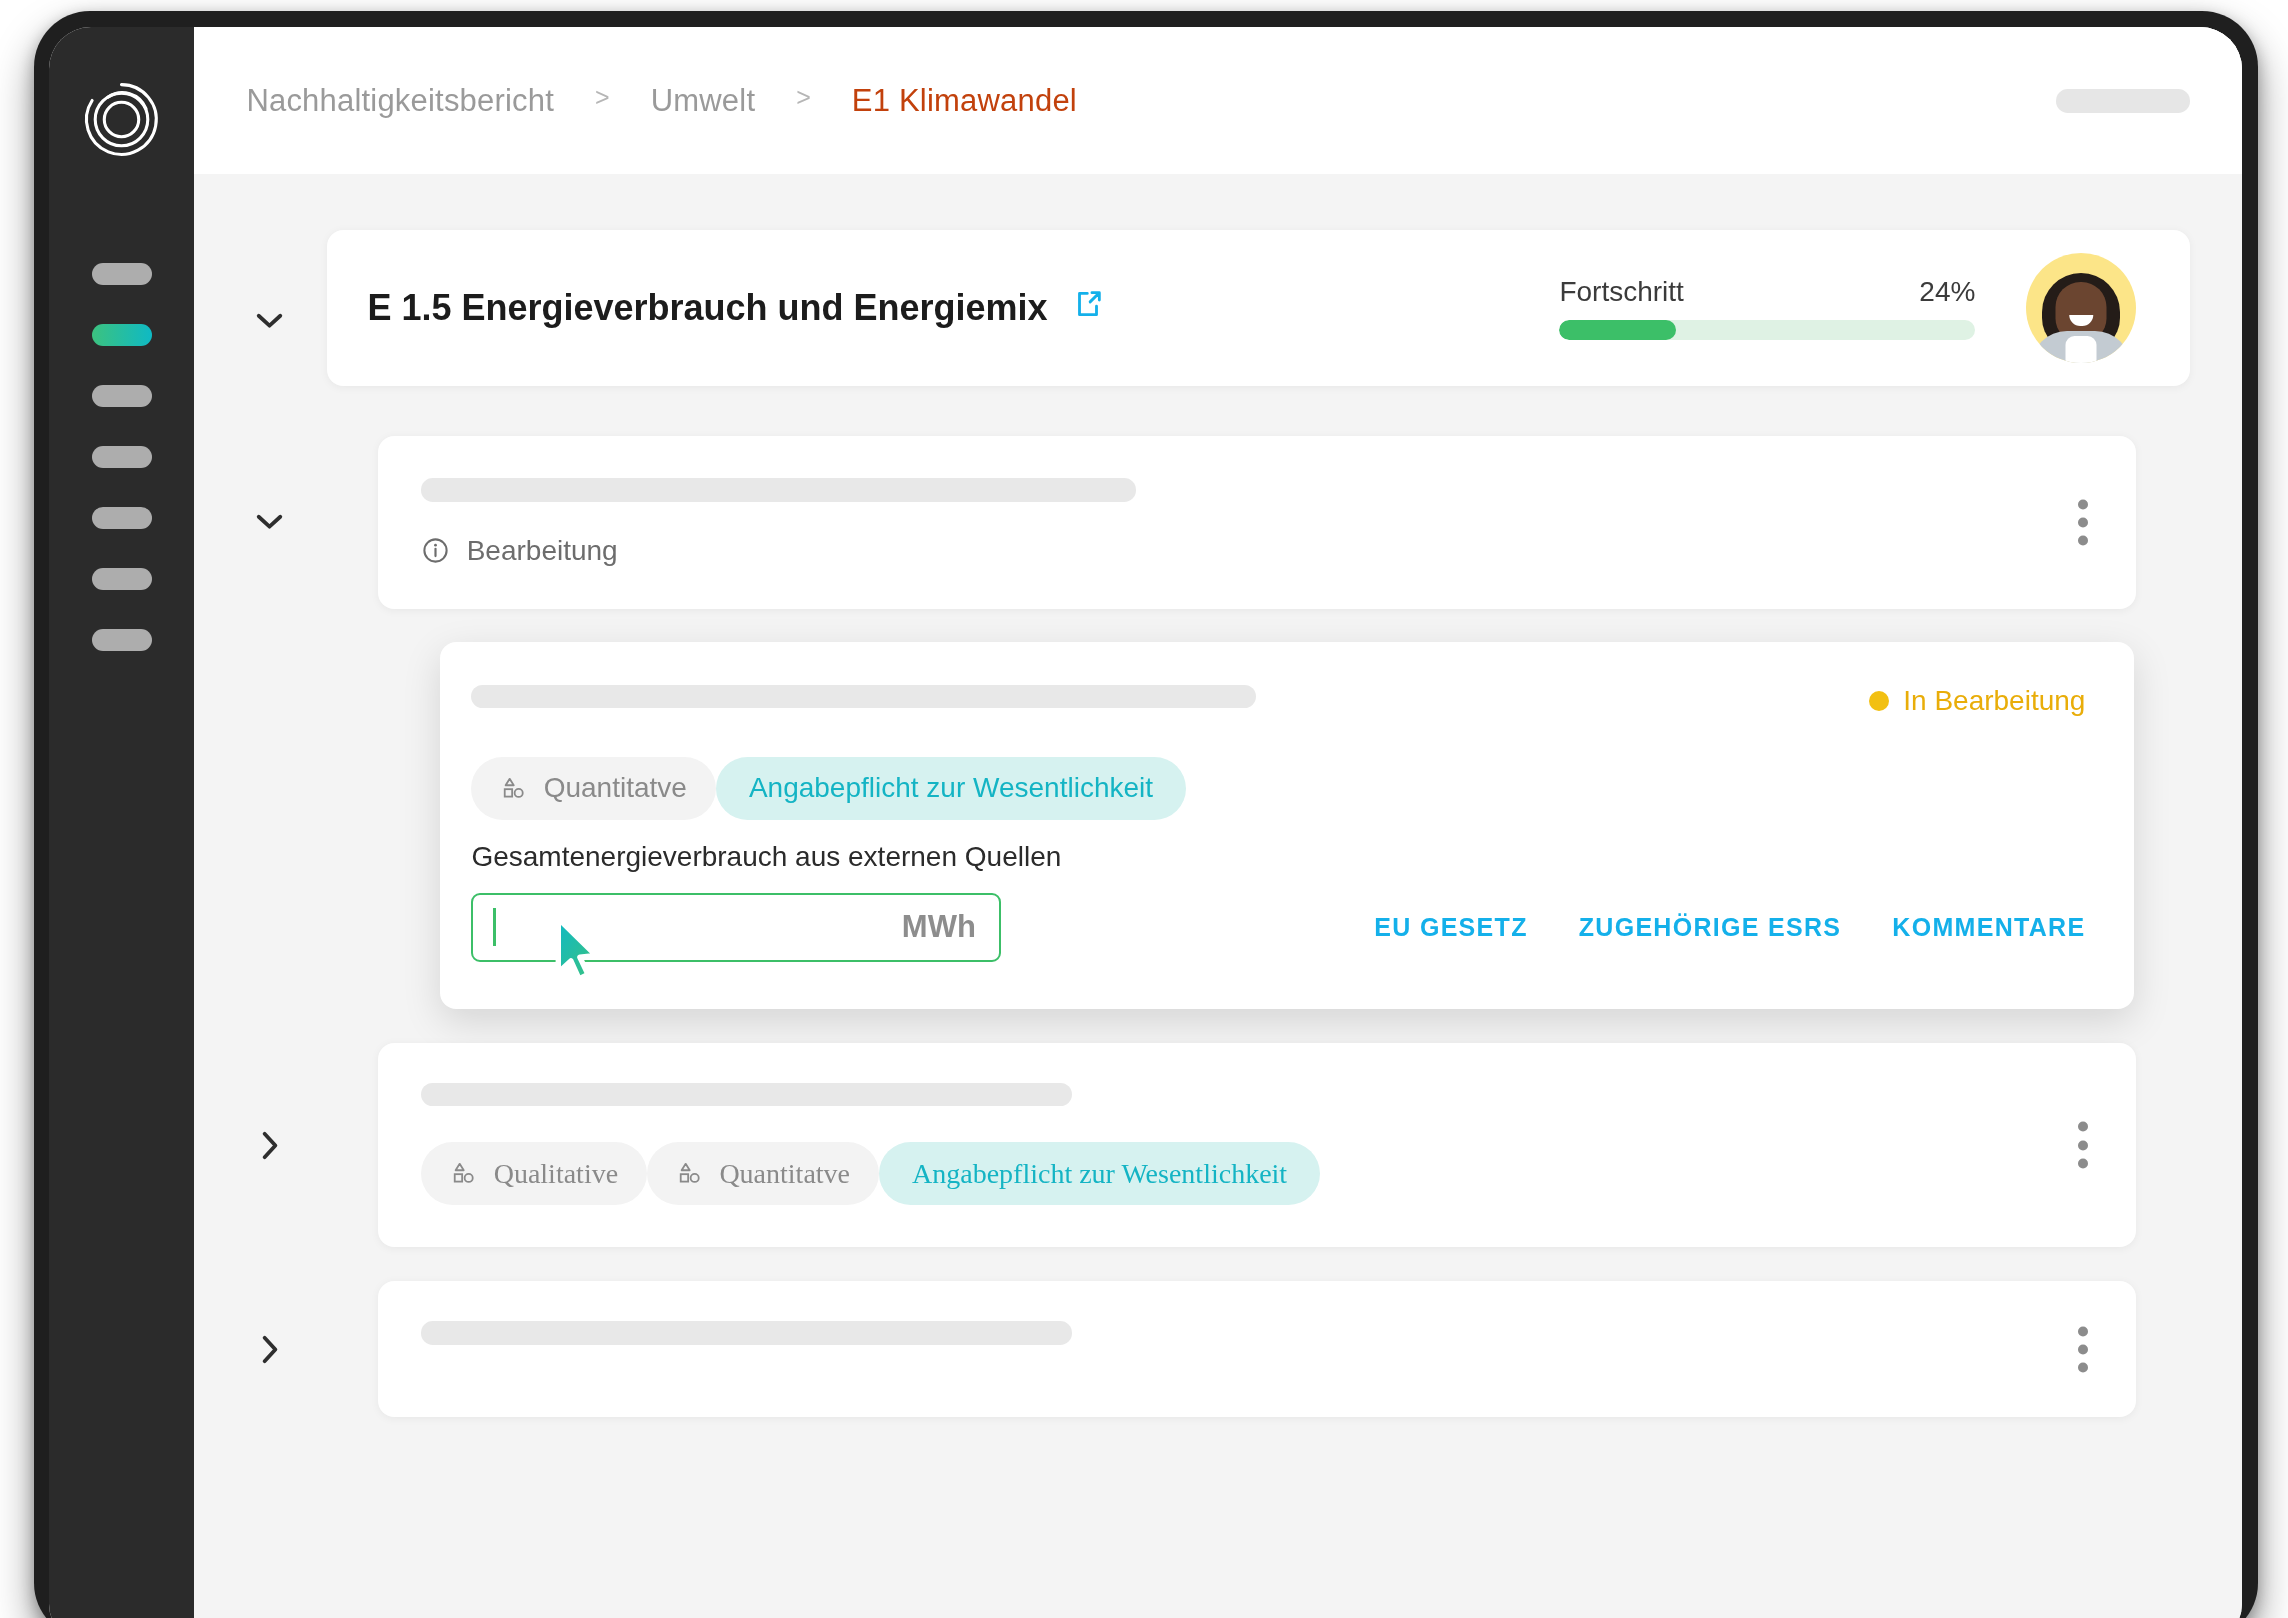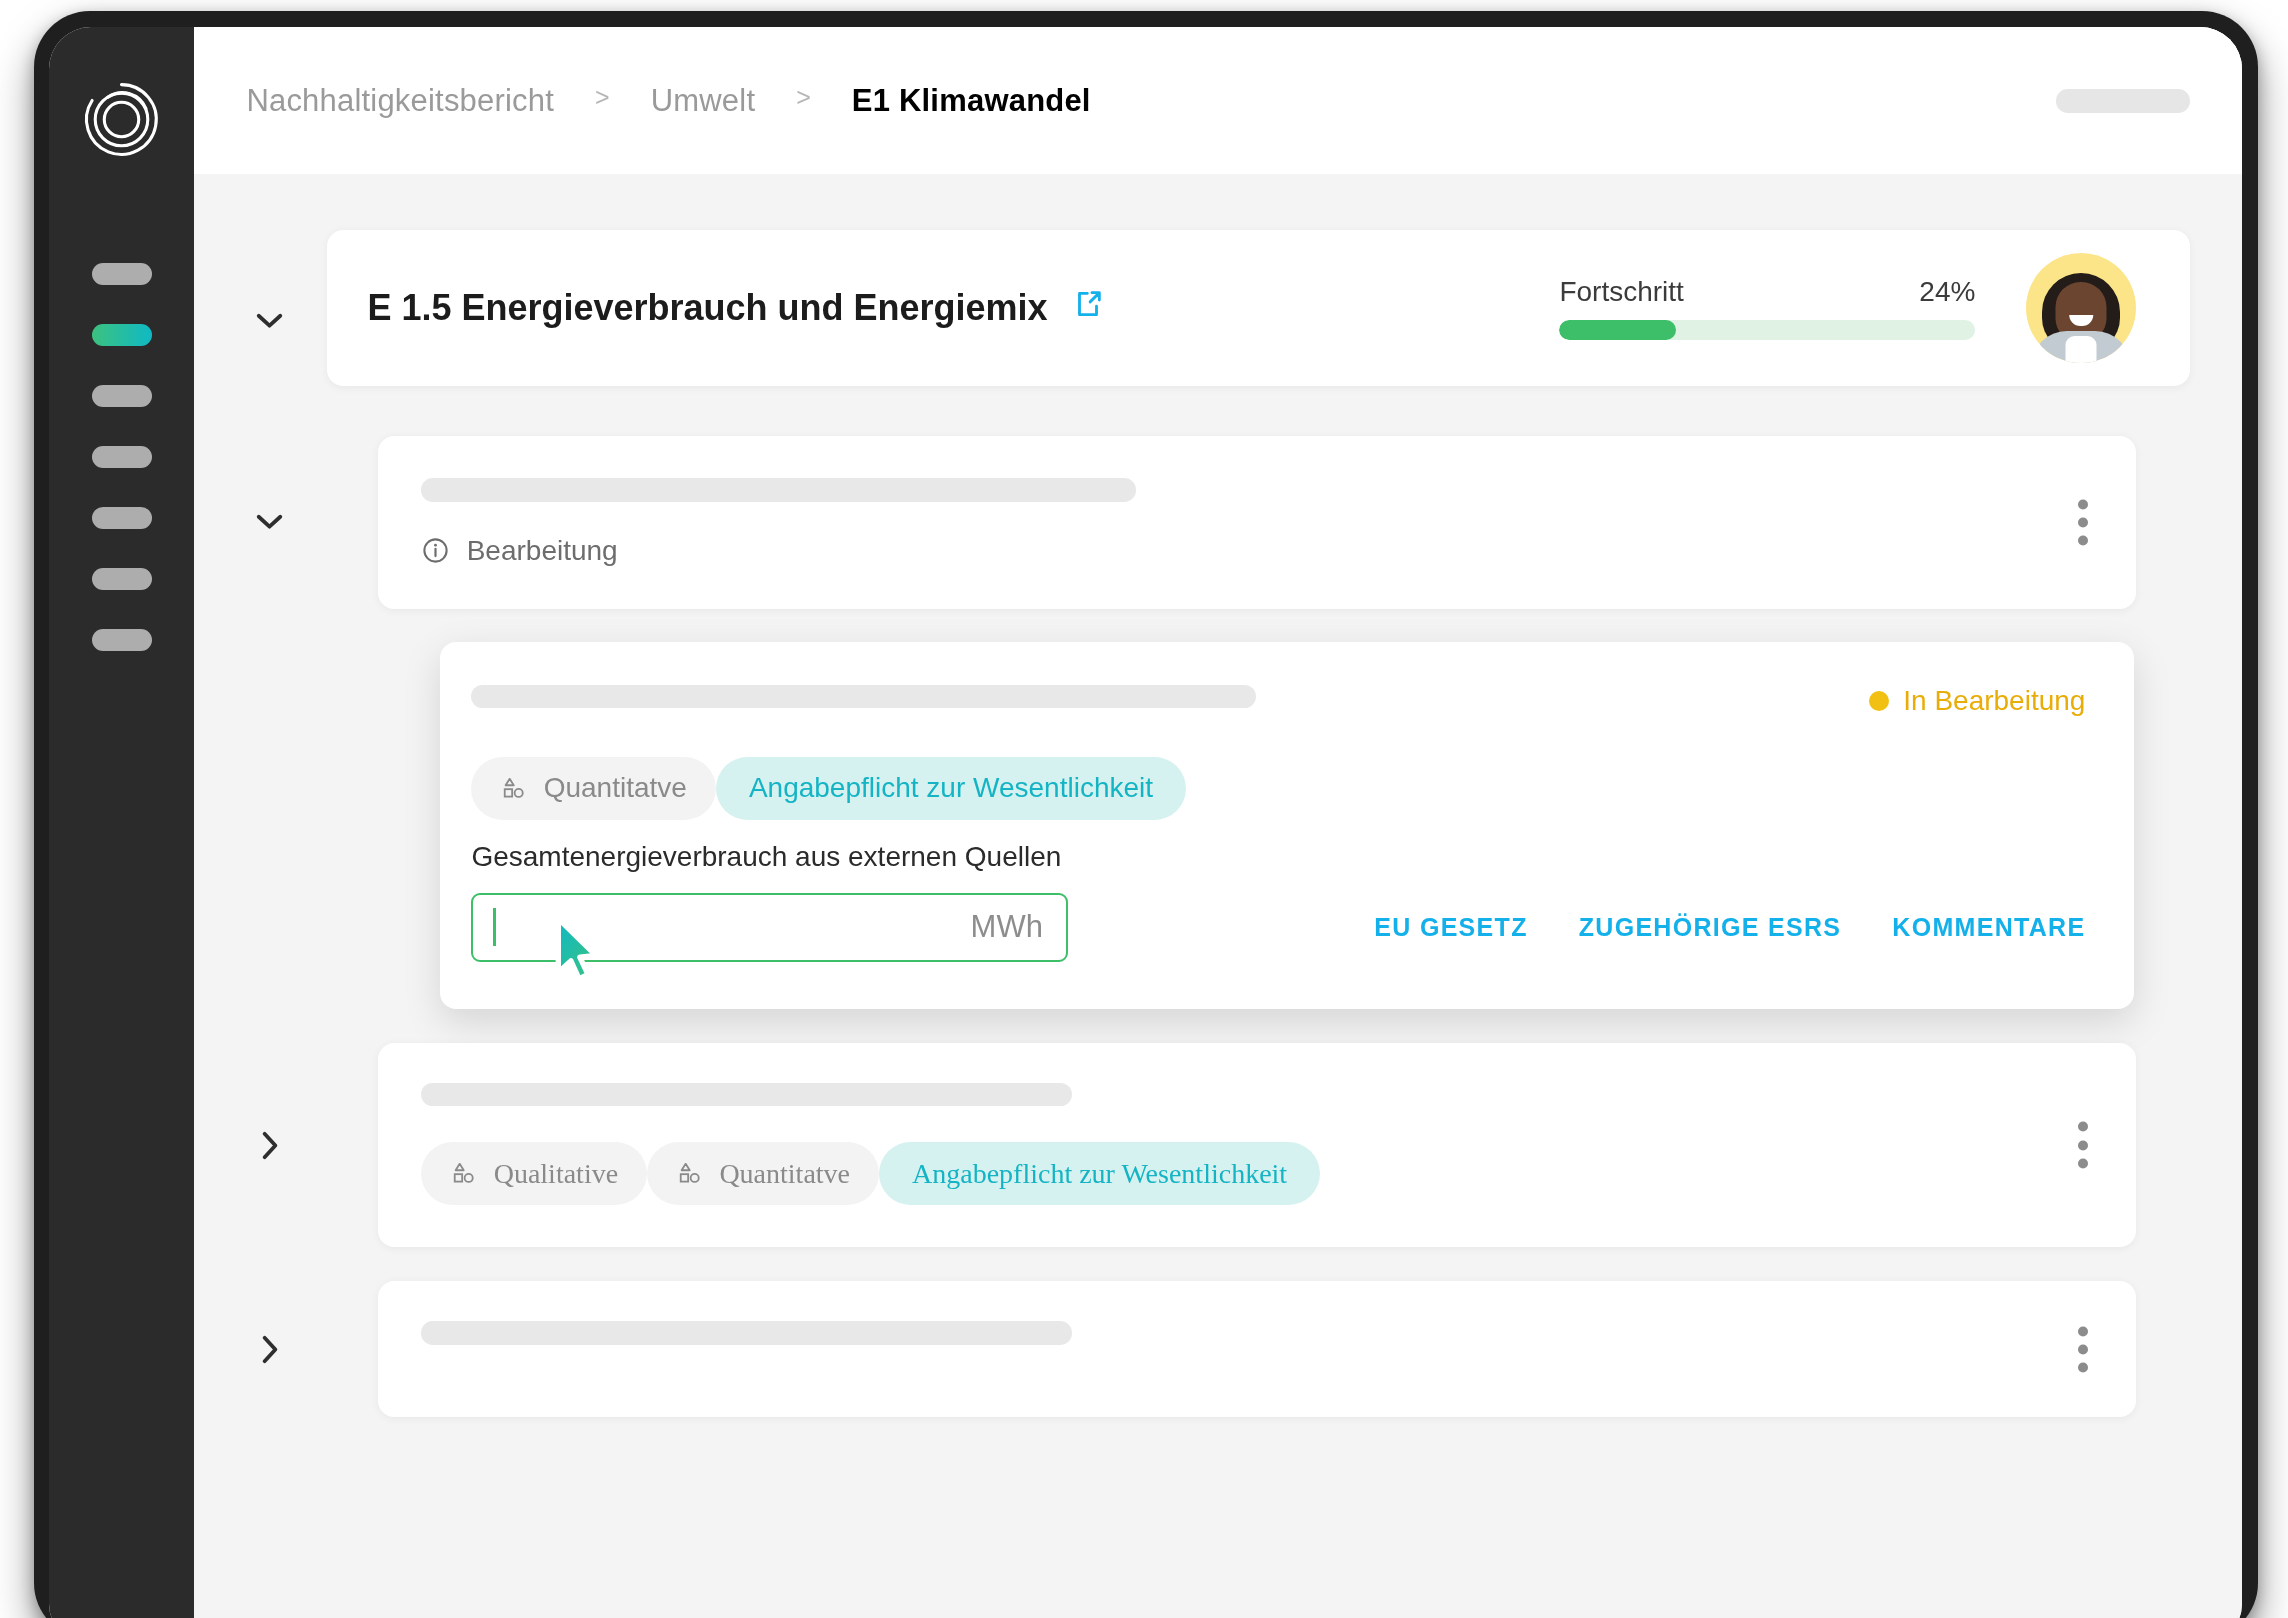--- a/index.html
+++ b/index.html
@@ -53,21 +53,21 @@
   
   .app { position: absolute; left: 145px; top: 0; right: 0; bottom: 0; background: #f4f4f4; }
 
   .topbar {
     height: 147px; background: #ffffff;
     display: flex; align-items: center;
     padding: 0 52px 0 52px;
   }
   .breadcrumb { display: flex; align-items: flex-start; gap: 41px; flex: 1; }
   .crumb { font-size: 31px; color: #9a9a9a; letter-spacing: 0.2px; }
-  .crumb.current { color: #000000; font-weight: 700; }
+  .crumb.current { color: #c2410c; font-weight: 400; }
   .crumb-sep { font-size: 25px; color: #b6b6b6; }
   .topbar-skeleton {
     width: 134px; height: 23.5px; border-radius: 11.8px; background: #e6e6e6;
   }
 
   .content { padding: 56px 52px 0 52px; }
 
   
   .section-row { display: flex; align-items: flex-start; }
   .chev {
@@ -180,26 +180,27 @@
     display: flex; align-items: center; gap: 16.3px;
     height: 63px; padding: 0 29px; border-radius: 32px;
     font-size: 28px;
   }
   .tag.neutral { background: #f3f3f3; color: #8a8a8a; }
   .tag.teal { background: #d6f2f0; color: #14b4c4; padding: 0 33px; }
 
   .field-label { margin-top: 21px; font-size: 28px; color: #2b2b2b; }
   .field-row { display: flex; align-items: center; margin-top: 20px; }
   .input-wrap {
-    width: 597px; height: 69px;
+    width: 530px; height: 69px;
     border: 2.7px solid #3cbf68; border-radius: 9px;
     display: flex; align-items: center;
     padding: 0 23.5px 0 20px;
     background: #ffffff;
     position: relative;
+    font-weight: bold;
   }
   .caret {
     width: 2.7px; height: 38px; background: #3cbf68;
   }
   .unit { margin-left: auto; font-size: 31px; color: #8d8d8d; }
 
   .link-row {
     margin-left: auto; display: flex; align-items: center; gap: 51px;
   }
   .action-link {

